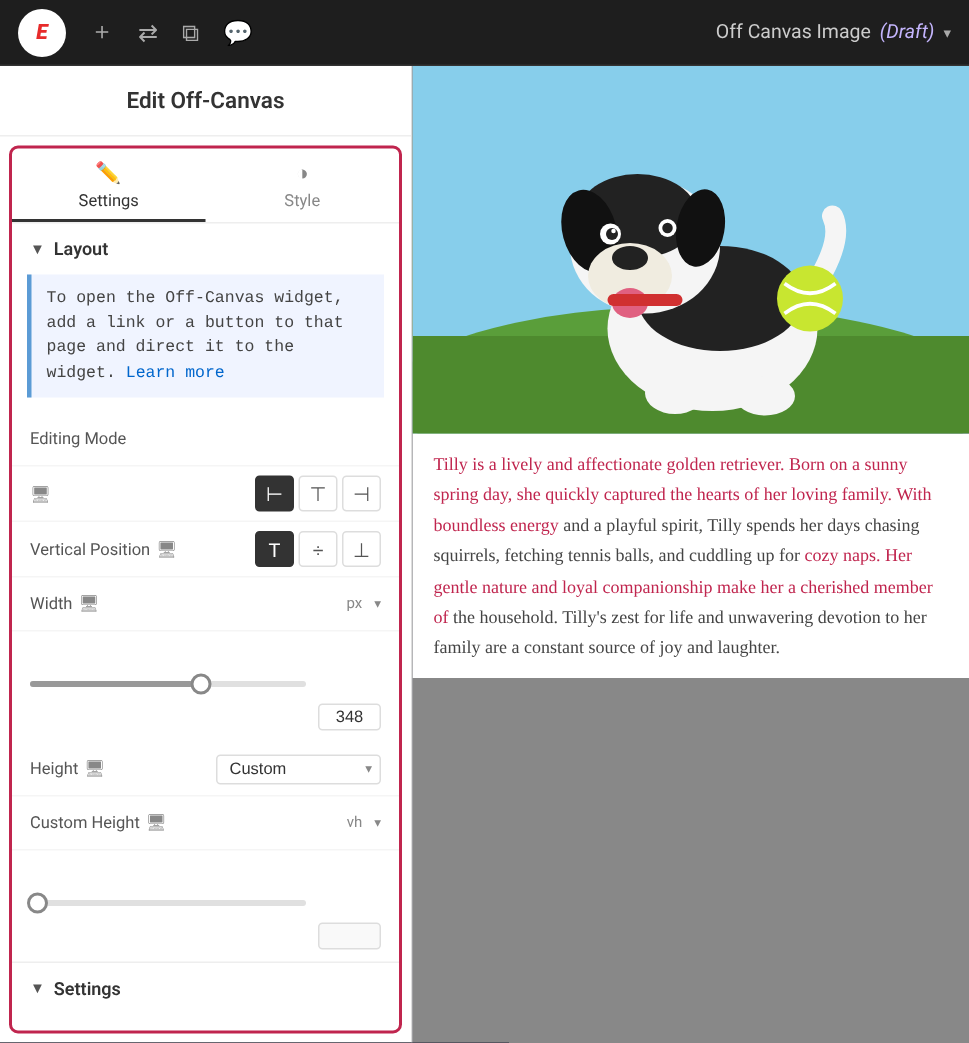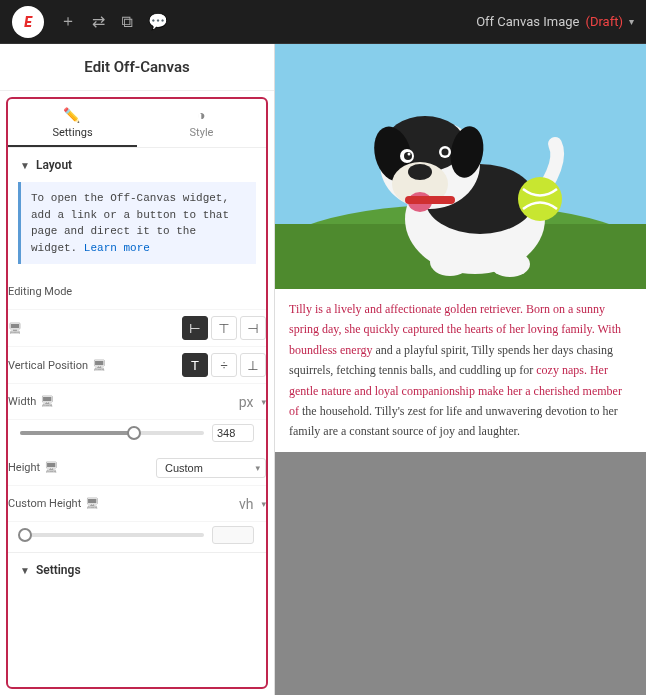--- a/index.html
+++ b/index.html
@@ -47,21 +47,22 @@
       cursor: pointer;
     }
     .top-bar-right {
       display: flex;
       align-items: center;
       gap: 6px;
       color: #ccc;
       font-size: 13px;
     }
     .draft-label {
-      color: #ef4444;
+      font-style: italic;
+      color: #c4b5fd;
     }
     .chevron-down {
       color: #aaa;
       font-size: 10px;
     }
 
     
     .main-layout {
       display: flex;
       flex: 1;
@@ -151,21 +152,21 @@
     .info-box a {
       color: #0066cc;
       text-decoration: none;
       font-weight: 500;
     }
 
     
     .form-row {
       display: flex;
       align-items: center;
-      padding: 6px 0;
+      padding: 6px 12px;
       min-height: 36px;
       border-bottom: 1px solid #f5f5f5;
     }
     .form-label {
       font-size: 11px;
       color: #555;
       flex: 0 0 110px;
       display: flex;
       align-items: center;
       gap: 4px;
@@ -256,31 +257,33 @@
     .select-chevron {
       position: absolute;
       right: 6px;
       pointer-events: none;
       font-size: 9px;
       color: #888;
     }
 
     
     .unit-badge {
-      font-size: 14px;
+      font-size: 10px;
       color: #888;
       margin-right: 4px;
     }
     .value-input {
       width: 42px;
       border: 1px solid #ddd;
       border-radius: 3px;
       padding: 2px 4px;
       font-size: 11px;
+      text-align: center;
       color: #333;
+      margin-top: 44px;
     }
 
     
     .slider-row {
       padding: 4px 12px 8px;
     }
     .slider-track {
       width: 100%;
       height: 4px;
       background: #e0e0e0;

